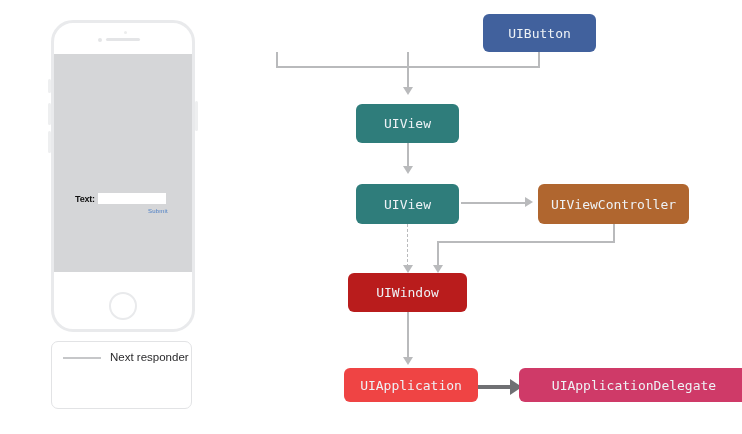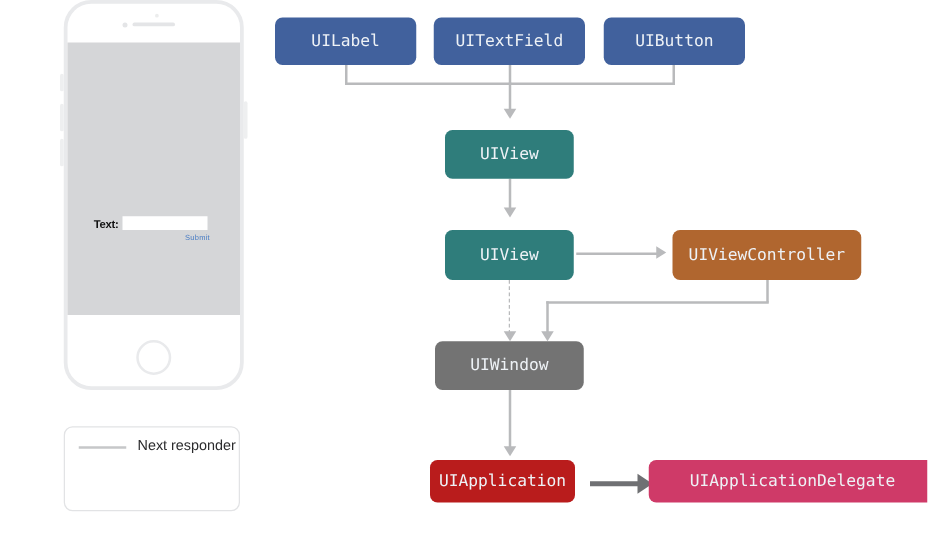--- a/index.html
+++ b/index.html
@@ -15,21 +15,21 @@
     width: 742px;
     height: 434px;
     background: #ffffff;
     overflow: hidden;
   }
 
   
   .phone {
     position: absolute;
     left: 51px;
-    top: 0;
+    top: 20px;
     width: 144px;
     height: 312px;
     border: 3px solid #e9eaec;
     border-radius: 22px;
     background: #ffffff;
     box-sizing: border-box;
   }
   .phone-speaker {
     position: absolute;
     left: 50%;
@@ -303,49 +303,43 @@
   <div class="ln ln-h" style="left:437px; top:241px; width:178px;"></div>
   <div class="ln ln-v" style="left:437px; top:241px; height:26px;"></div>
   <div class="arrow-down" style="left:433px; top:265px;"></div>
 
   <div class="ln ln-v" style="left:407px; top:312px; height:47px;"></div>
   <div class="arrow-down" style="left:403px; top:357px;"></div>
 
   <div class="ln-thick" style="left:472px; top:385px; width:42px;"></div>
   <div class="arrow-right-thick" style="left:510px; top:379px;"></div>
 
-  <div class="node" style="left:220px; top:14px; width:113px; height:38px; background:#41619d;">
-    <span>UILabel</span>
-  </div>
-
-  <div class="node" style="left:347px; top:14px; width:121px; height:38px; background:#41619d;">
-    <span>UITextField</span>
-  </div>
+
 
   <div class="node" style="left:483px; top:14px; width:113px; height:38px; background:#41619d;">
     <span>UIButton</span>
   </div>
 
   <div class="node" style="left:356px; top:104px; width:103px; height:39px; background:#2f7d7b;">
     <span>UIView</span>
   </div>
 
   <div class="node" style="left:356px; top:184px; width:103px; height:40px; background:#2f7d7b;">
     <span>UIView</span>
   </div>
 
   <div class="node" style="left:538px; top:184px; width:151px; height:40px; background:#b0662f;">
     <span>UIViewController</span>
   </div>
 
-  <div class="node" style="left:348px; top:273px; width:119px; height:39px; background:#737373;">
+  <div class="node" style="left:348px; top:273px; width:119px; height:39px; background:#b91c1c;">
     <span>UIWindow</span>
   </div>
 
-  <div class="node" style="left:344px; top:368px; width:116px; height:34px; background:#b91c1c;">
+  <div class="node" style="left:344px; top:368px; width:134px; height:34px; background:#ef4444;">
     <span>UIApplication</span>
   </div>
 
   <div class="node" style="left:519px; top:368px; width:230px; height:34px; background:#cf3a68;">
     <span>UIApplicationDelegate</span>
   </div>
 
   <div class="watermark">
   </div>
 

